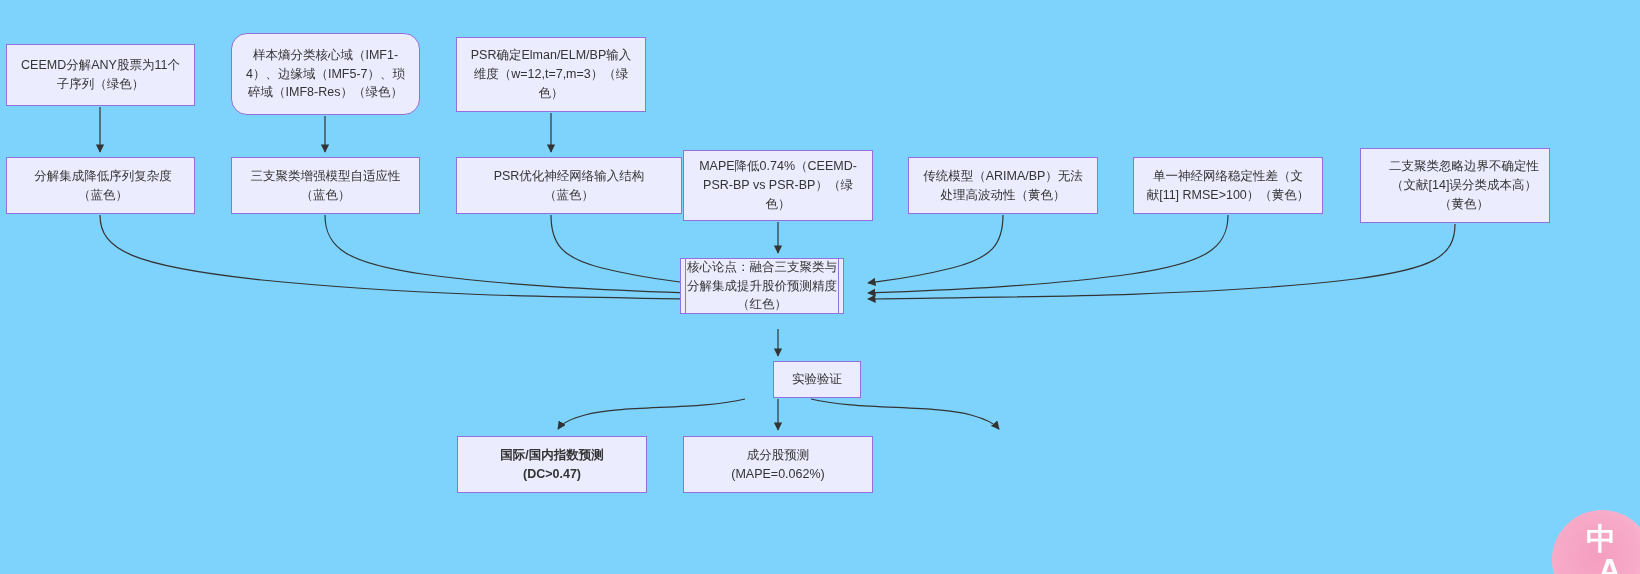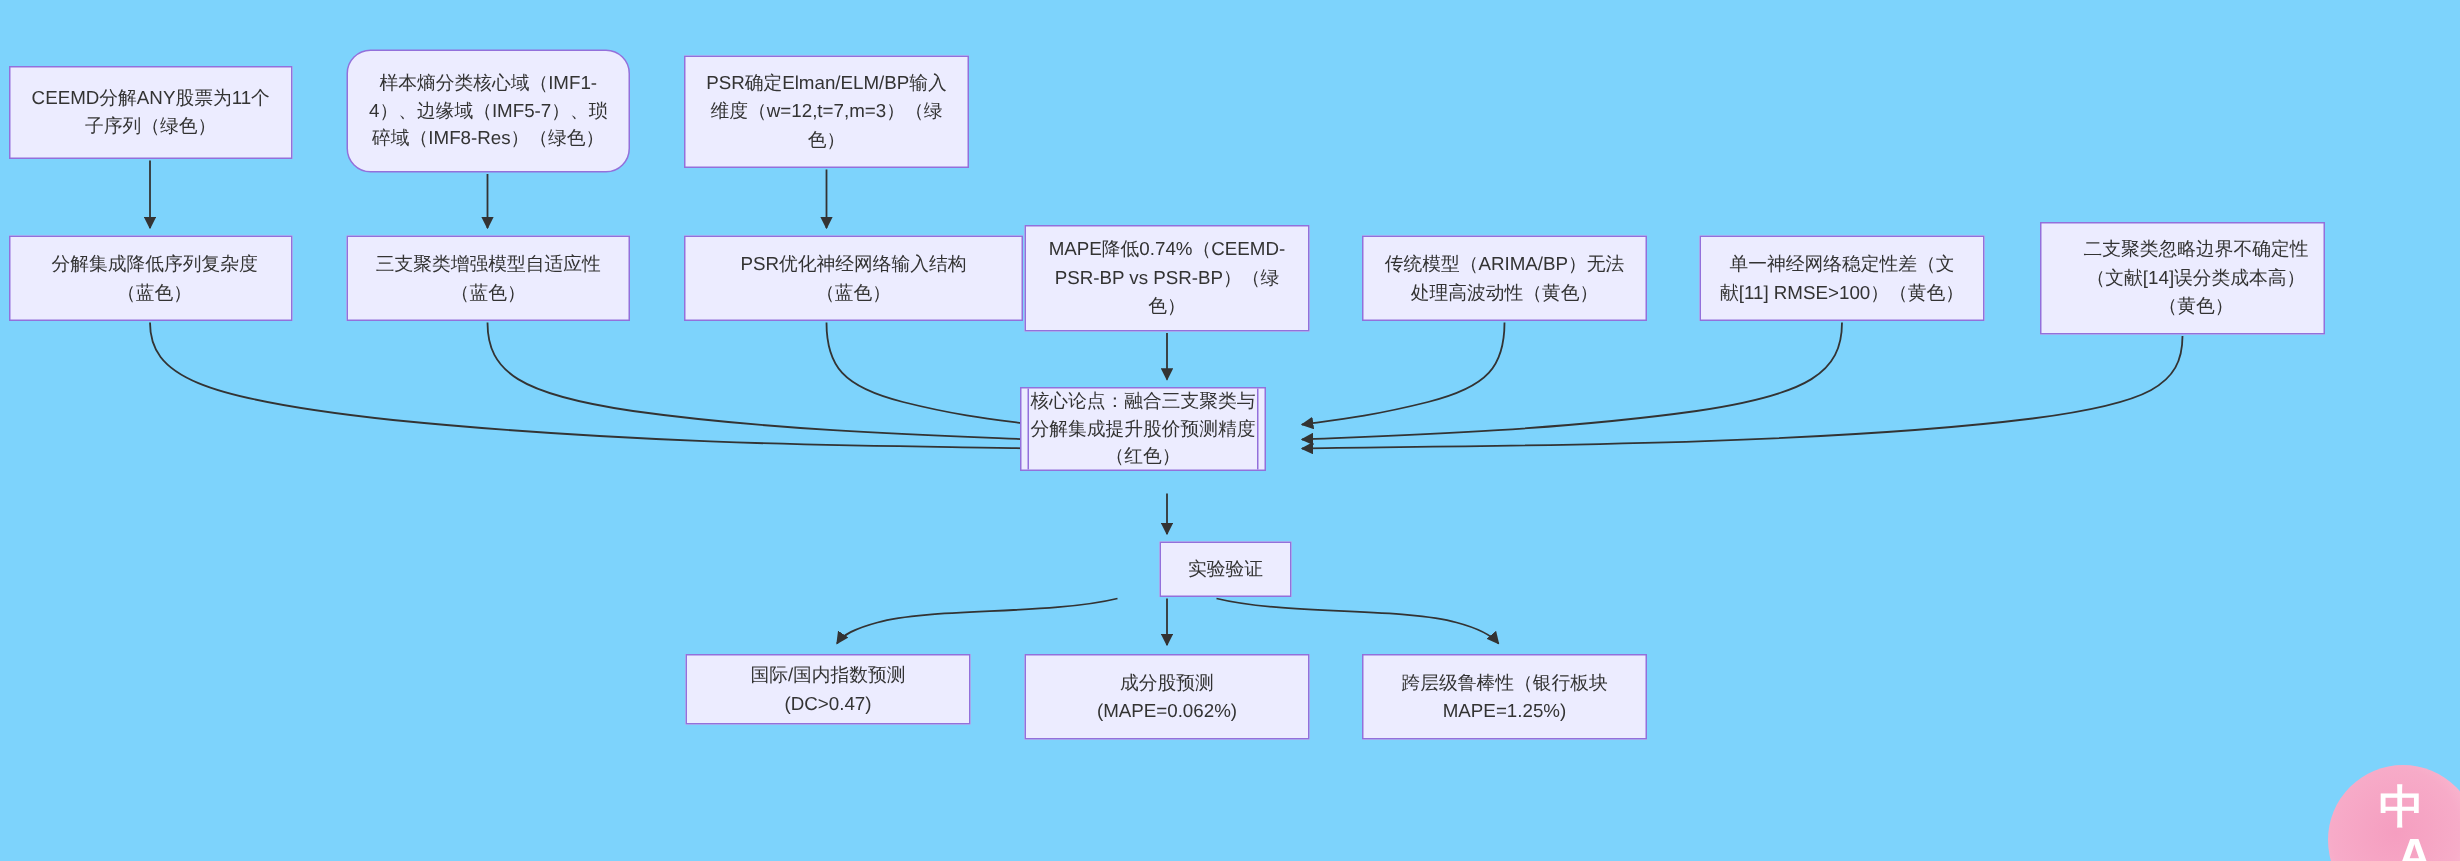--- a/index.html
+++ b/index.html
@@ -29,21 +29,21 @@
   .n-psrin   {left:456px; top:37px;  width:190px; height:75px;}
   .n-decomp  {left:6px;   top:157px; width:189px; height:57px;padding-left:11px;}
   .n-threeway{left:231px; top:157px; width:189px; height:57px;}
   .n-psropt  {left:456px; top:157px; width:226px; height:57px;}
   .n-mape    {left:683px; top:150px; width:190px; height:71px;}
   .n-trad    {left:908px; top:157px; width:190px; height:57px;}
   .n-single  {left:1133px;top:157px; width:190px; height:57px;}
   .n-twoway  {left:1360px;top:148px; width:190px; height:75px;padding-left:24px;}
   .n-core    {left:680px; top:258px; width:164px; height:56px;}
   .n-exp     {left:733px; top:361px; width:88px;  height:37px;margin-left:40px;}
-  .n-index   {left:457px; top:436px; width:190px; height:47px;}
+  .n-index   {left:457px; top:436px; width:190px; height:57px;font-weight:bold;}
   .n-comp    {left:683px; top:436px; width:190px; height:57px;}
   .n-robust  {left:908px; top:436px; width:190px; height:57px;}
 
   
   .translate-btn{
     position:absolute;z-index:3;left:1552px;top:510px;width:100px;height:100px;
     border-radius:50%;
     background:radial-gradient(circle at 45% 45%, #f59ec0 0%, #f7abc8 55%, #fbcbdb 100%);
     cursor:pointer;
   }
@@ -119,21 +119,19 @@
   <div class="node subroutine n-core">核心论点：融合三支聚类与
 分解集成提升股价预测精度
 （红色）</div>
 
   <div class="node n-exp">实验验证</div>
 
   <div class="node n-index">国际/国内指数预测
 (DC&gt;0.47)</div>
   <div class="node n-comp">成分股预测
 (MAPE=0.062%)</div>
-  <div class="node n-robust">跨层级鲁棒性（银行板块
-MAPE=1.25%)</div>
 
   <div class="translate-btn">
     <span class="zh">中</span>
     <span class="en">A</span>
   </div>
 
 </div>
 
 </body></html>

